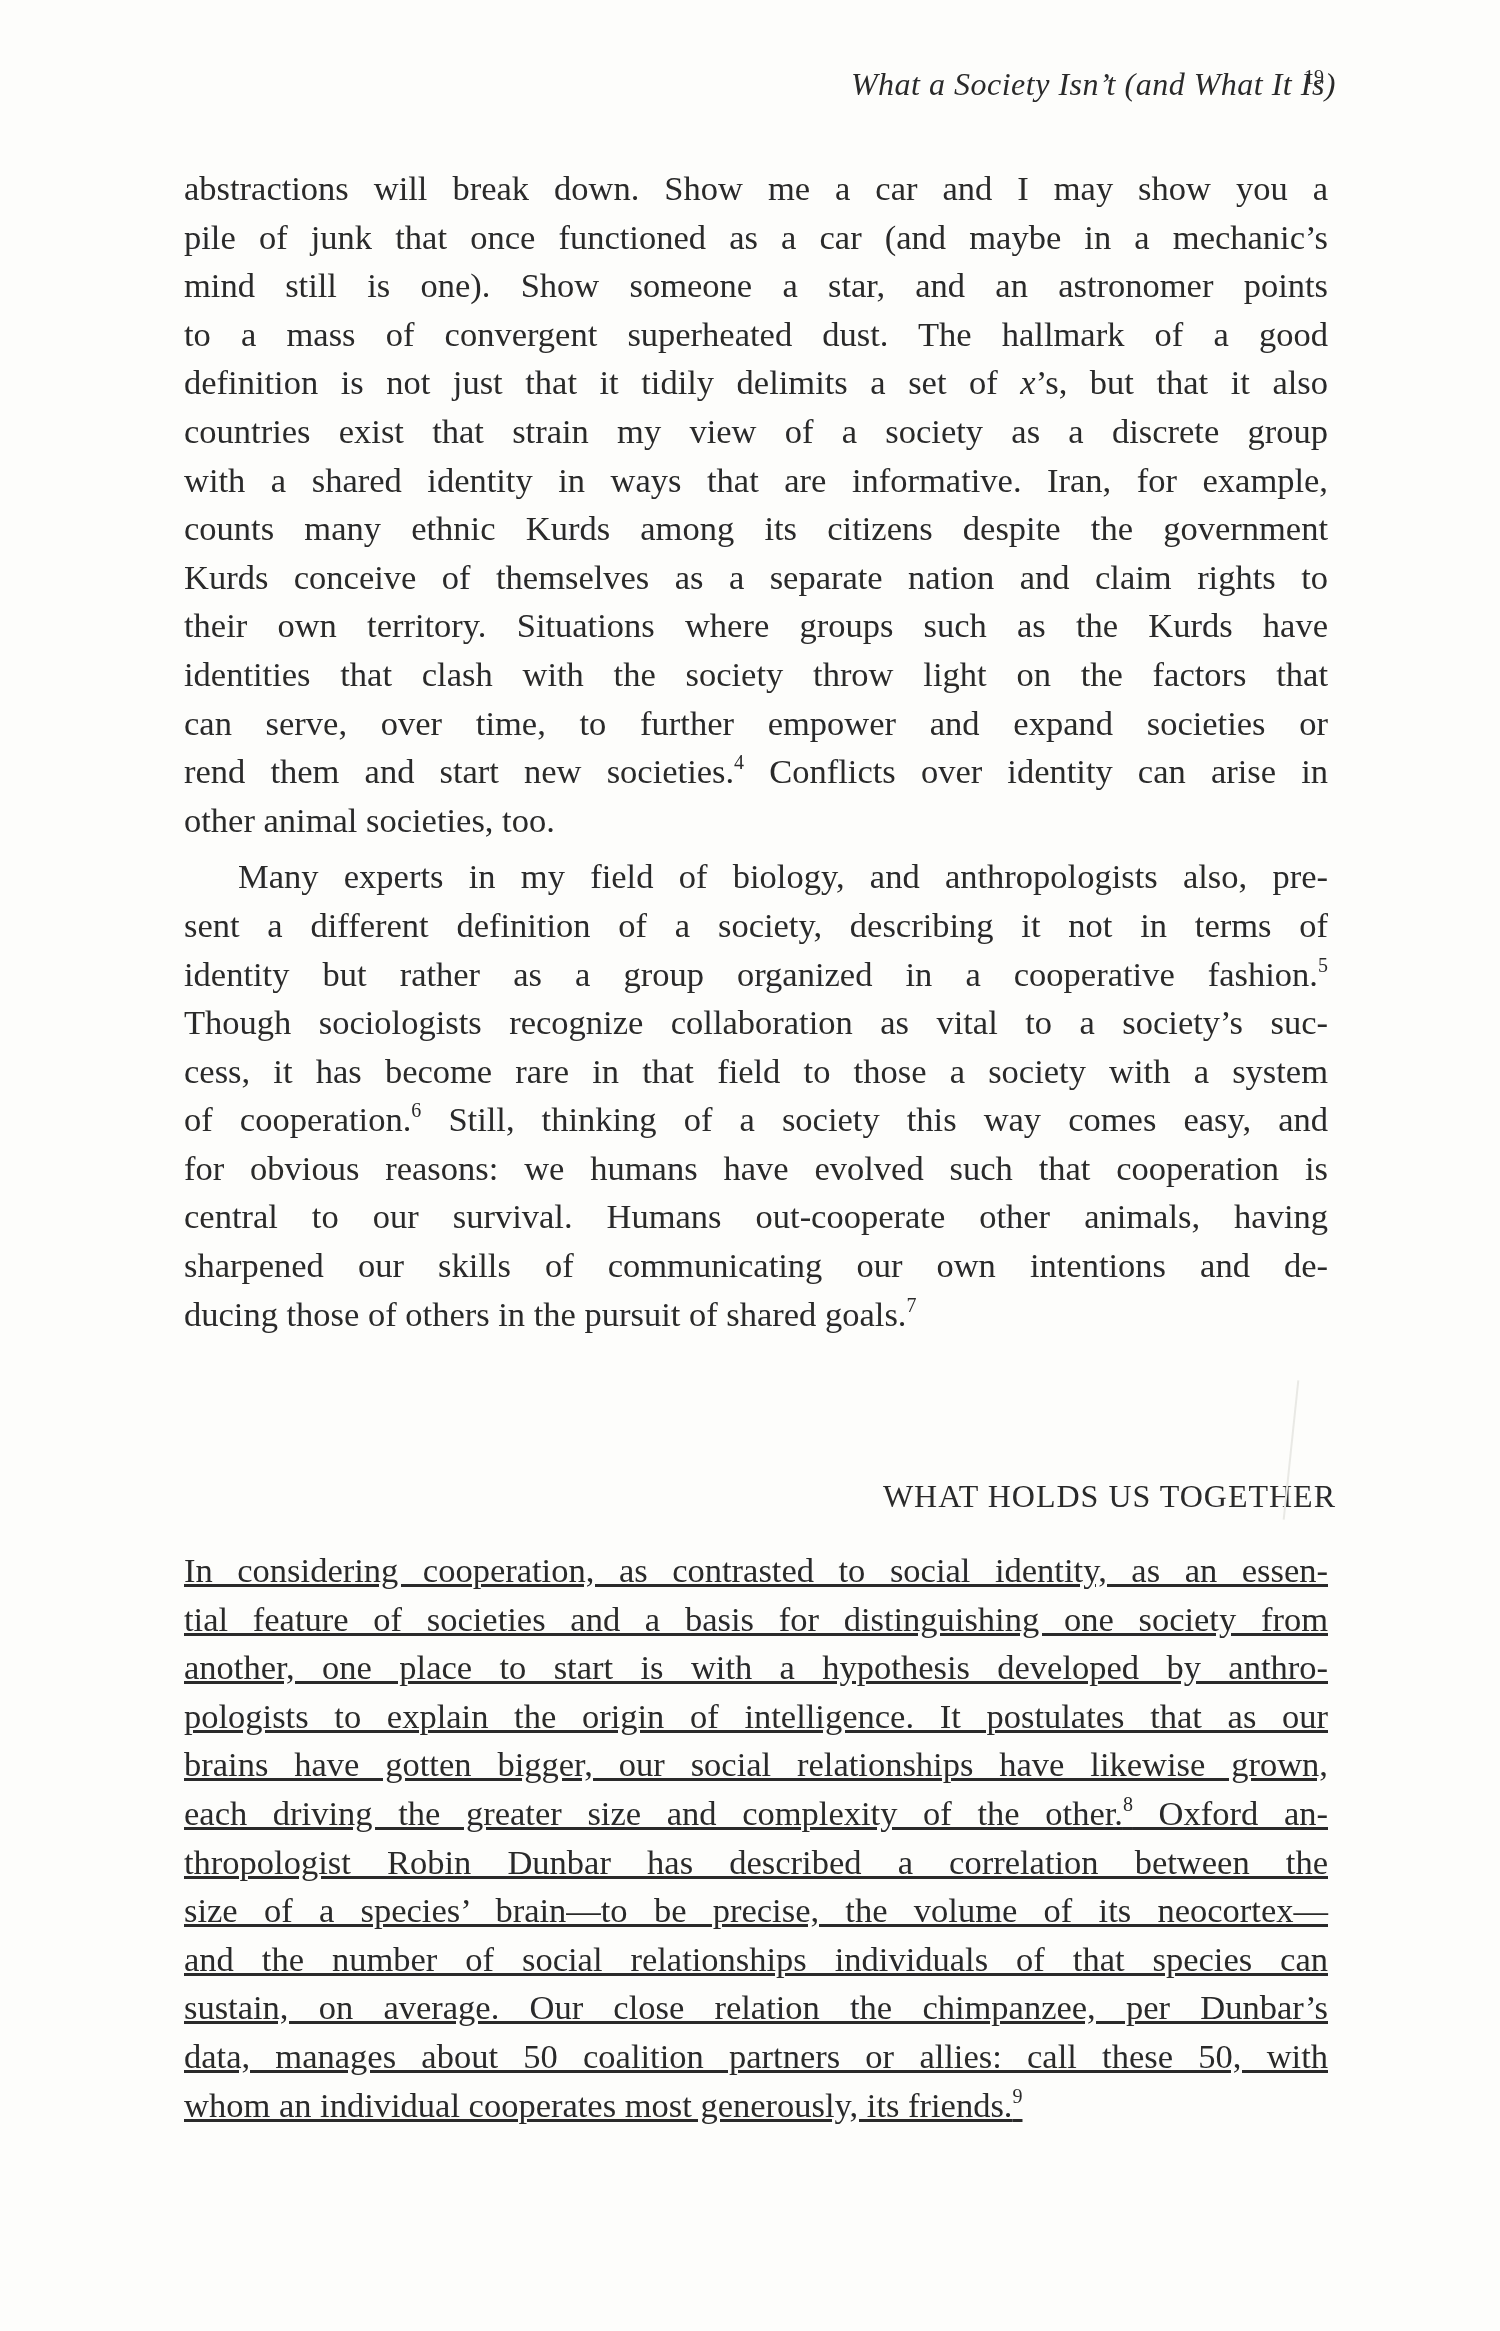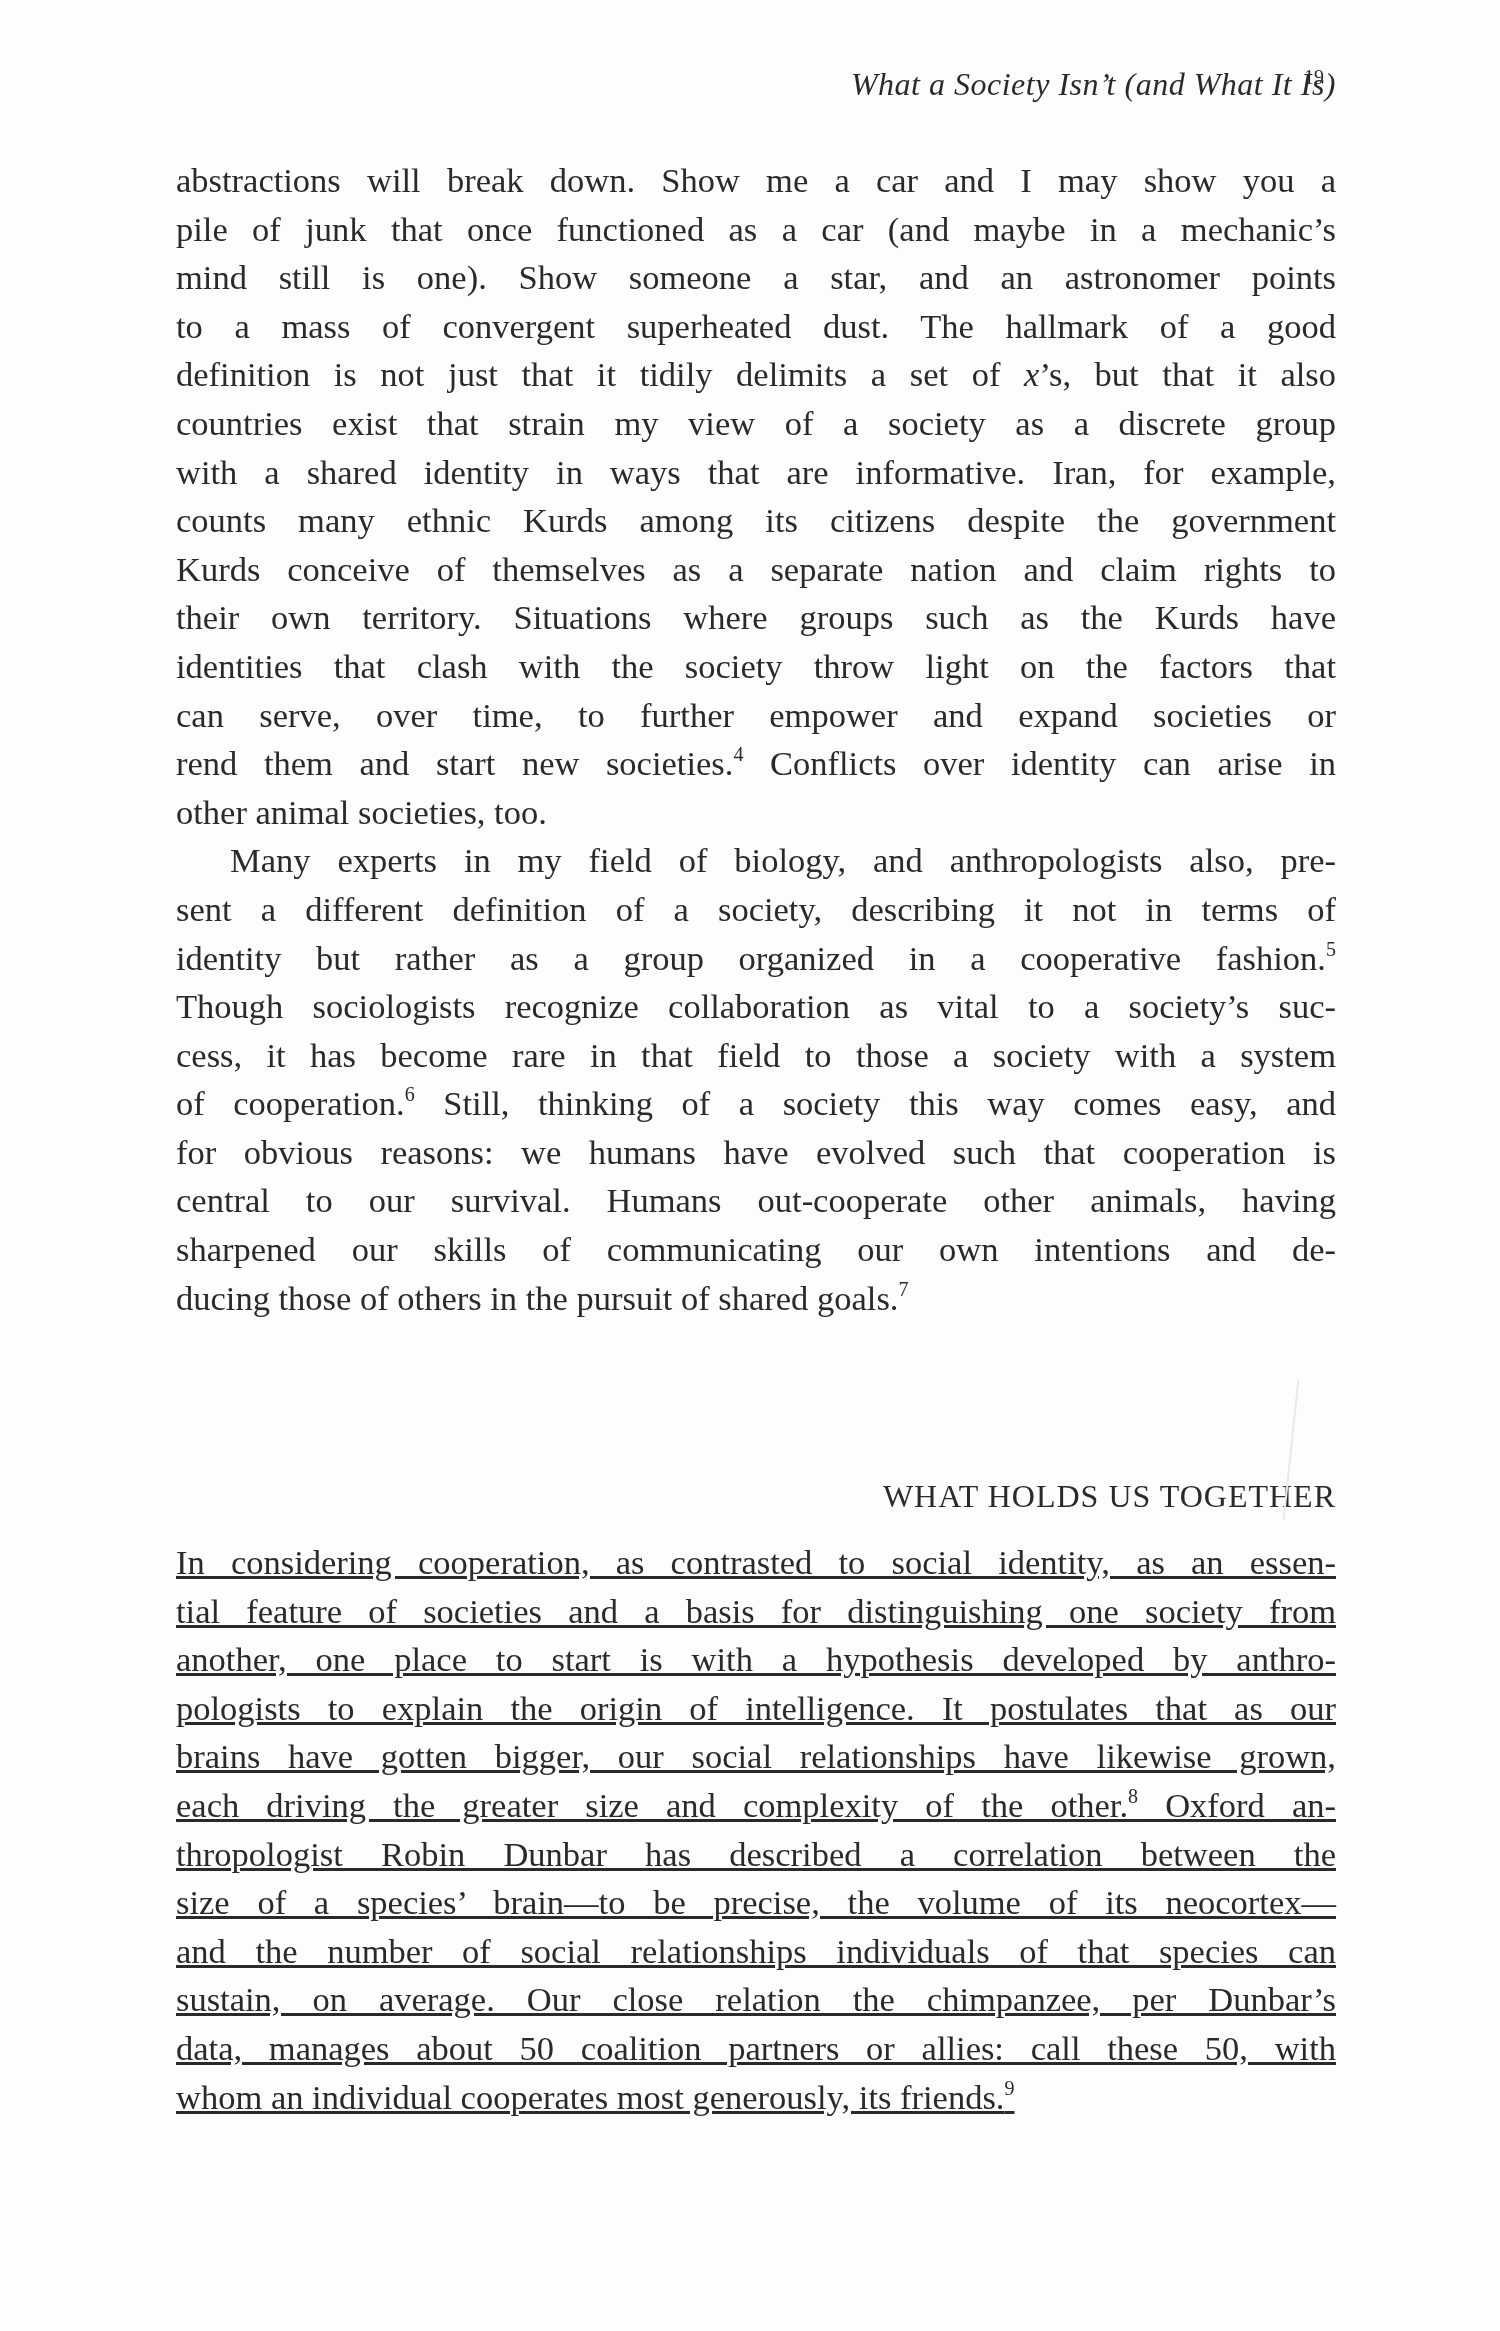--- a/index.html
+++ b/index.html
@@ -21,21 +21,21 @@
   .page-number {
     position: absolute; right: 12px; font-size: 20px;
   }
   .text-block {
     position: absolute; left: 176px; width: 1160px;
     font-size: 34.5px; line-height: 48.6px;
     text-align: justify; hyphens: manual;
   }
   .block-1 { top: 156px; }
   .block-2 { top: 1538px; text-decoration: underline; }
-  p { margin: 0; }
+  p { margin: 8px; }
   sup { font-size: 20px; line-height: 0; vertical-align: 14px; }
   .section-heading {
     position: absolute; top: 1478px; left: 176px; width: 1160px;
     text-align: right; font-size: 32px; letter-spacing: 1px;
     padding-left: 0;
   }
   .line { display: block; text-align: justify; text-align-last: justify; white-space: nowrap; }
   .line.last { text-align-last: left; }
   .scan-mark {
     position: absolute; background: #e9e9e5; width: 2px;

